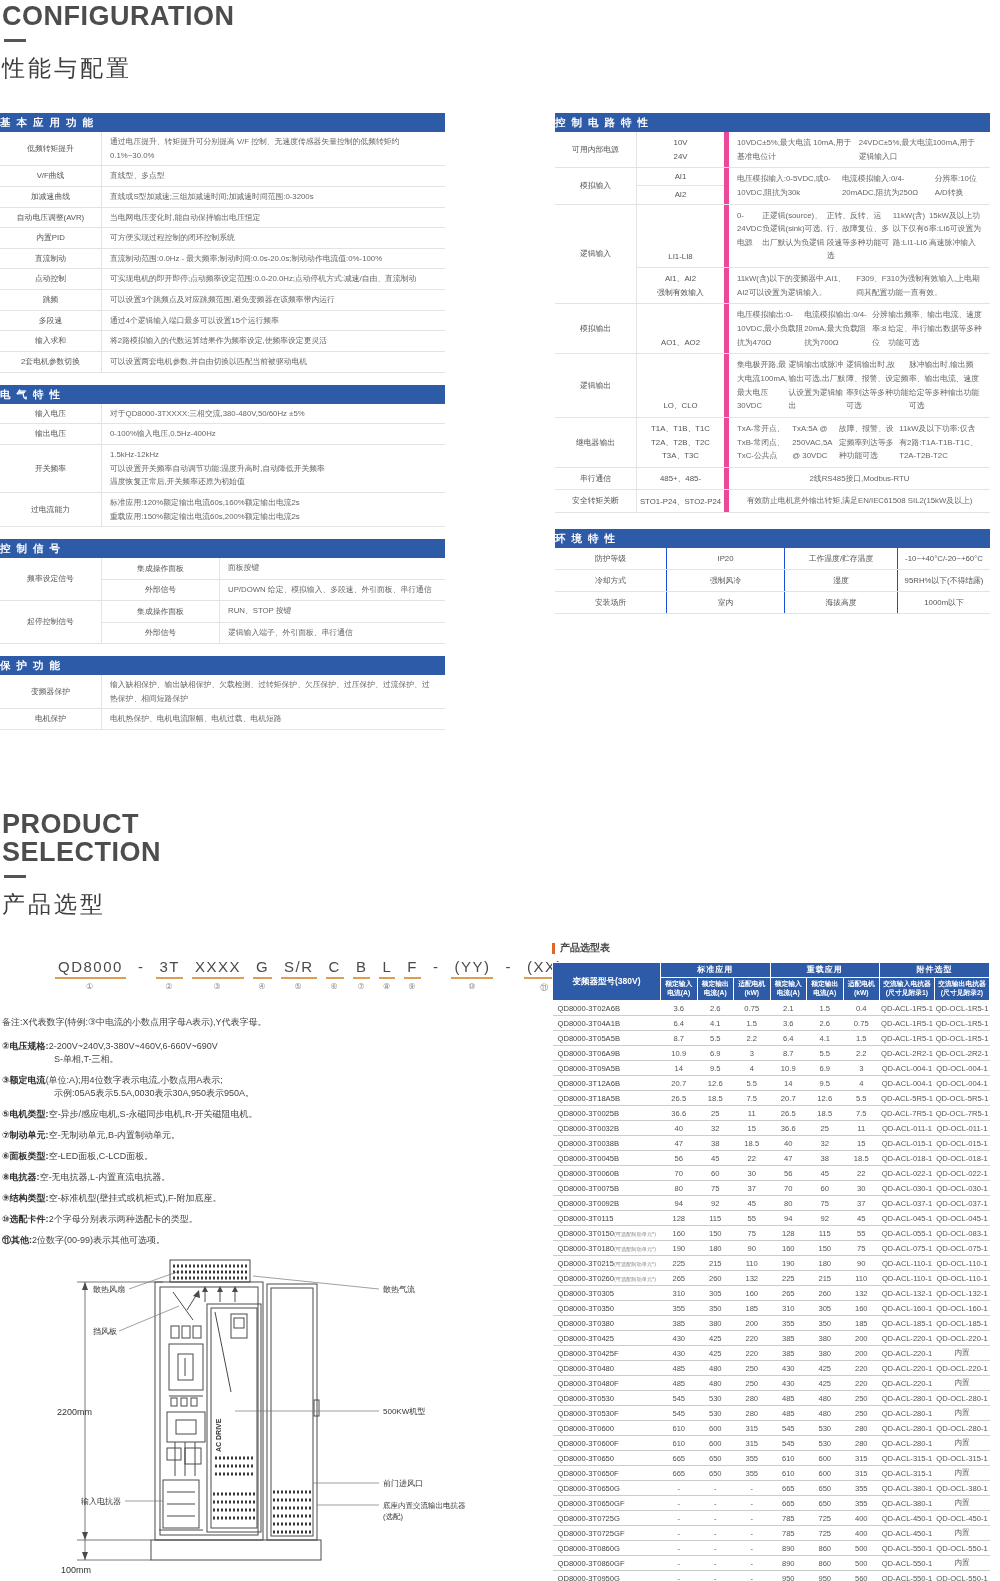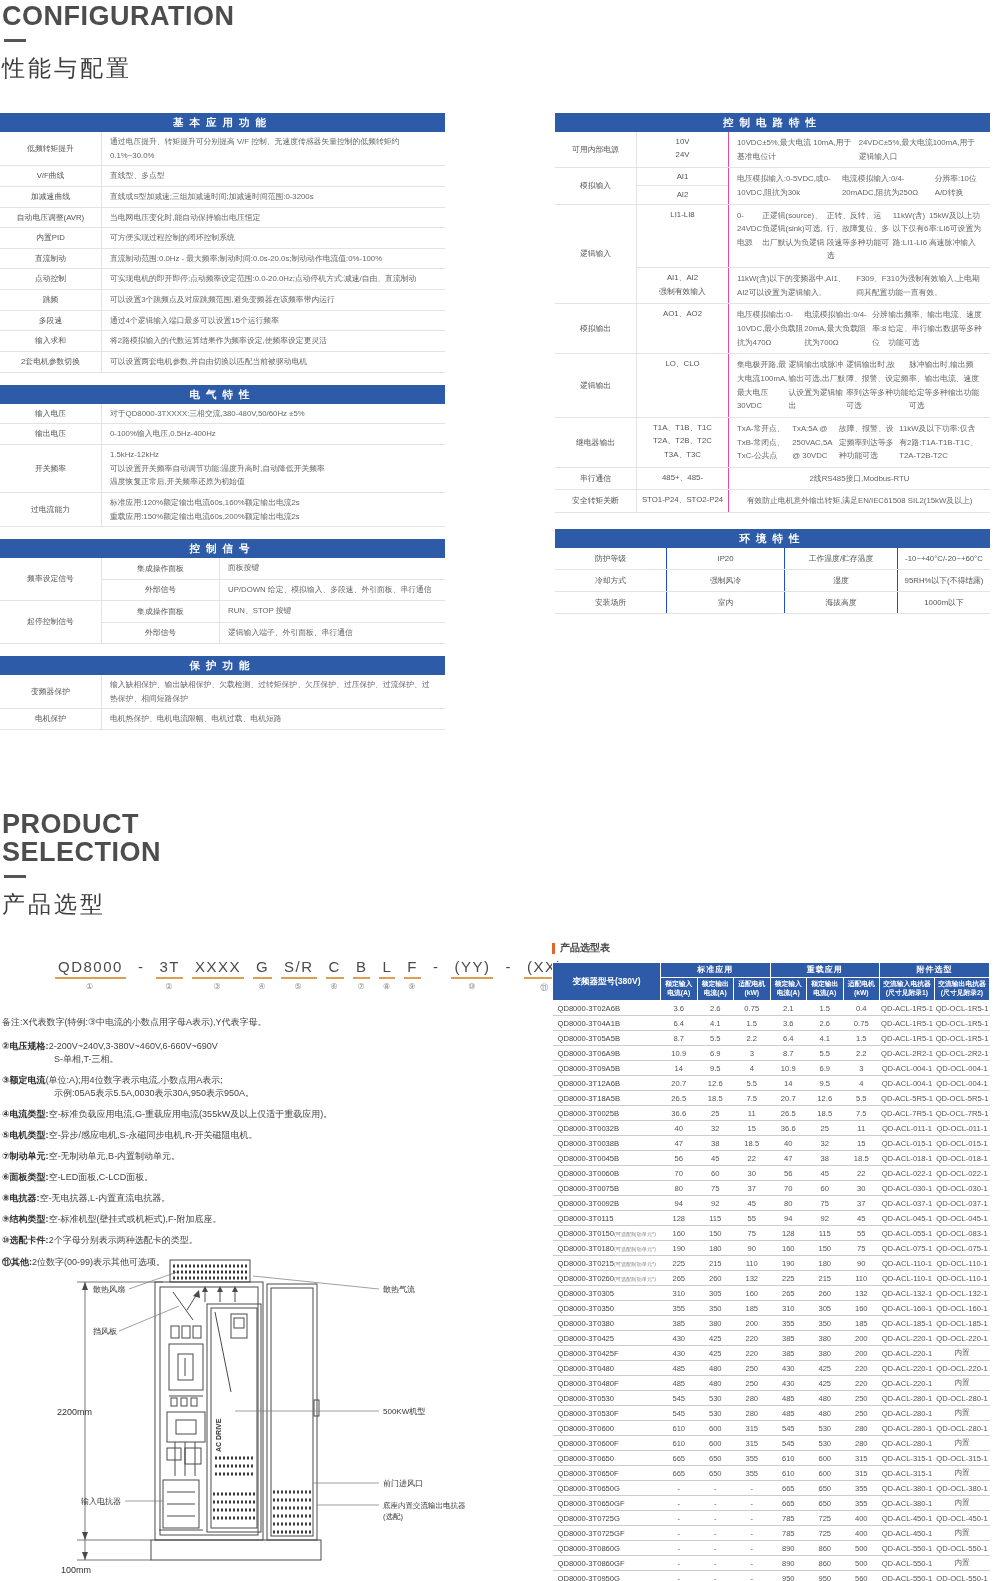--- a/index.html
+++ b/index.html
@@ -6,21 +6,21 @@
   .page{position:relative;width:1000px;height:1581px;background:#fff;overflow:hidden;
         font-family:"Liberation Sans","DejaVu Sans",sans-serif;color:#444;}
 
   
   .h-title{font-size:27px;font-weight:bold;color:#4d4d4d;line-height:1.04;letter-spacing:.5px;}
   .h-dash{width:22px;height:3px;background:#555;margin:9px 0 11px 2px;}
   .h-sub{font-size:23px;color:#3f3f3f;letter-spacing:3px;}
 
   
   .spec{width:100%;margin-bottom:12px;border-bottom:1px solid #e3e3e3;}
-  .bar{background:#2e5ba7;color:#fff;text-align:center;font-size:10.5px;font-weight:bold;
+  .bar{background:#2e5ba7;color:#fff;text-align:left;font-size:10.5px;font-weight:bold;
        letter-spacing:6px;padding:3px 0 2px;}
   .trow{display:flex;border-top:1px solid #e3e3e3;background:#fff;}
   .trow:first-of-type{border-top:none;}
   .tlabel{flex:0 0 102px;display:flex;align-items:center;justify-content:center;text-align:center;
           font-size:7.8px;color:#555;padding:3px 4px;border-right:1px solid #e3e3e3;box-sizing:border-box;line-height:1.5;}
   .tdesc{flex:1;display:flex;flex-direction:column;justify-content:center;font-size:7.8px;color:#666;
          padding:3px 8px;line-height:1.75;box-sizing:border-box;}
   .tline{display:block;}
 
   
@@ -28,22 +28,22 @@
   .sigrow{display:flex;border-top:1px solid #e3e3e3;}
   .sigrow:first-child{border-top:none;}
   .sigsub{flex:0 0 118px;display:flex;align-items:center;justify-content:center;font-size:7.8px;color:#555;
           padding:4px 3px;border-right:1px solid #e3e3e3;text-align:center;box-sizing:border-box;}
   .sigdesc{flex:1;display:flex;align-items:center;font-size:7.8px;color:#666;padding:4px 8px;line-height:1.6;box-sizing:border-box;}
 
   
   .clab{flex-basis:82px;}
   .ccell{display:flex;border-top:1px solid #e3e3e3;}
   .ccell:first-child{border-top:none;}
-  .csub{flex:0 0 92px;display:flex;flex-direction:column;align-items:center;justify-content:flex-start;gap:1px;
-        font-size:7.8px;color:#555;border-right:1px solid #ec4899;padding:4px 2px;text-align:center;box-sizing:border-box;line-height:1.6;}
+  .csub{flex:0 0 92px;display:flex;flex-direction:column;align-items:center;justify-content:flex-end;gap:1px;
+        font-size:7.8px;color:#555;border-right:5px solid #ec4899;padding:4px 2px;text-align:center;box-sizing:border-box;line-height:1.6;}
   .csub.split{padding:0;gap:0;}
   .cpart{flex:1;width:100%;display:flex;align-items:center;justify-content:center;border-top:1px solid #e3e3e3;box-sizing:border-box;}
   .cpart:first-child{border-top:none;}
   .cdesc{flex:1;display:flex;flex-direction:row;justify-content:center;font-size:7.8px;color:#666;
          padding:4px 8px;line-height:1.75;box-sizing:border-box;}
 
   
   .erow{display:flex;border-top:1px solid #e3e3e3;}
   .erow:first-of-type{border-top:none;}
   .ecell{display:flex;align-items:center;justify-content:center;font-size:7.8px;color:#555;
@@ -475,21 +475,20 @@
         <span class="st">(XX)</span>
         <span class="sn">⑪</span>
       </span>
     </div>
 
   <div class="abs" style="left:2px;top:1016px;width:530px;">
     <div class="remark">备注:X代表数字(特例:③中电流的小数点用字母A表示),Y代表字母。</div>
     <div id="note-items">
         <div class="nitem"><b>②电压规格:</b>2-200V~240V,3-380V~460V,6-660V~690V<div class="nsub">S-单相,T-三相。</div></div>
         <div class="nitem"><b>③额定电流</b>(单位:A);用4位数字表示电流,小数点用A表示;<div class="nsub">示例:05A5表示5.5A,0030表示30A,950表示950A。</div></div>
-        <div class="nitem"><b>④电流类型:</b>空-标准负载应用电流,G-重载应用电流(355kW及以上仅适于重载应用)。</div>
         <div class="nitem"><b>⑤电机类型:</b>空-异步/感应电机,S-永磁同步电机,R-开关磁阻电机。</div>
         <div class="nitem"><b>⑦制动单元:</b>空-无制动单元,B-内置制动单元。</div>
         <div class="nitem"><b>⑥面板类型:</b>空-LED面板,C-LCD面板。</div>
         <div class="nitem"><b>⑧电抗器:</b>空-无电抗器,L-内置直流电抗器。</div>
         <div class="nitem"><b>⑨结构类型:</b>空-标准机型(壁挂式或机柜式),F-附加底座。</div>
         <div class="nitem"><b>⑩选配卡件:</b>2个字母分别表示两种选配卡的类型。</div>
         <div class="nitem"><b>⑪其他:</b>2位数字(00-99)表示其他可选项。</div>
       </div>
   </div>
 

